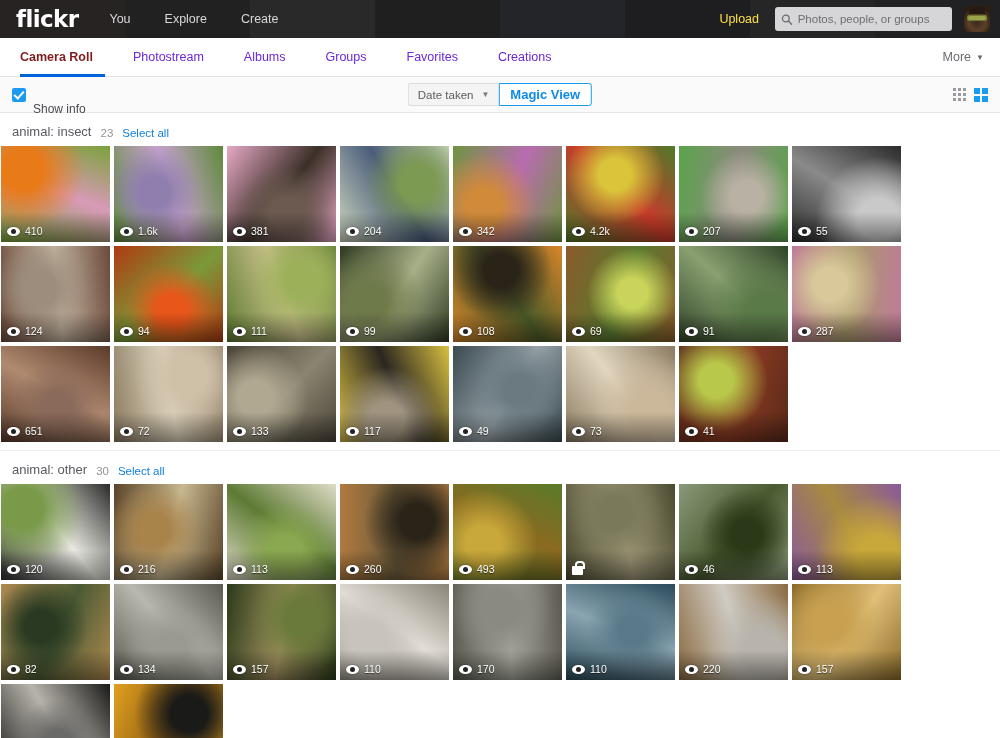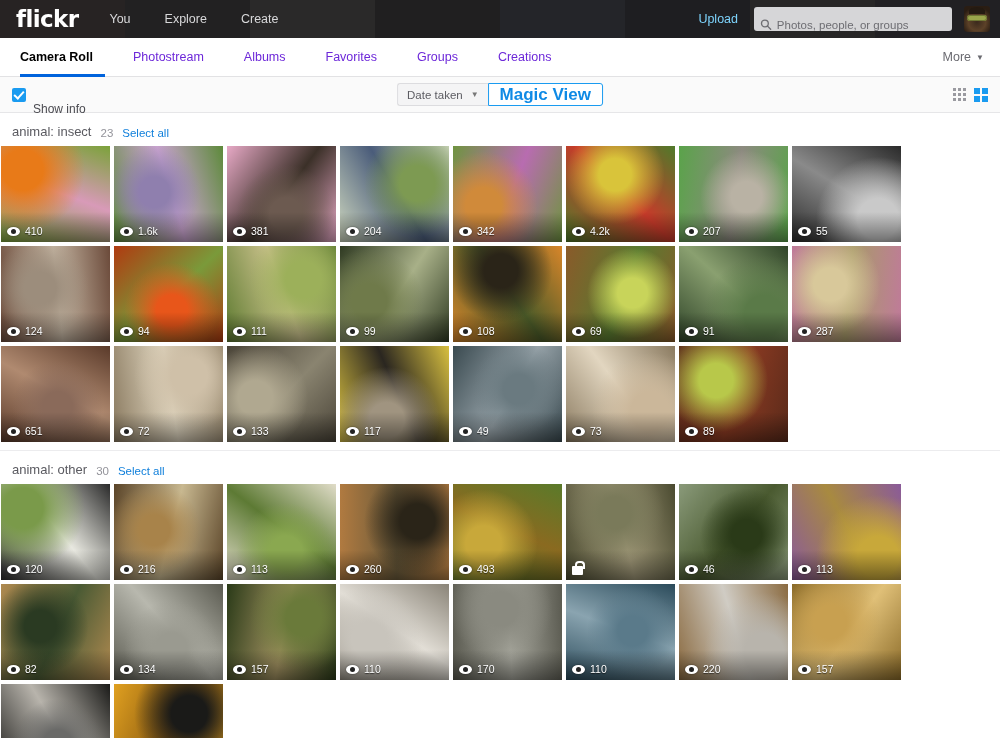--- a/index.html
+++ b/index.html
@@ -21,23 +21,23 @@
     font-family: "DejaVu Sans", sans-serif;
     font-weight: bold; font-size: 23px; color: #fff;
     letter-spacing: -.6px; padding: 0 14px 0 16px;
     line-height: 38px;
   }
   .nav-link {
     color: #d8d8da; font-size: 12.5px; padding: 0 17px;
     line-height: 38px; text-decoration: none; white-space: nowrap;
   }
   .topbar-right { margin-left: auto; display: flex; align-items: center; padding-right: 10px; }
-  .upload-link { color: #7dd3fc; font-size: 12.5px; padding: 0 16px; line-height: 38px; }
+  .upload-link { color: #fde047; font-size: 12.5px; padding: 0 16px; line-height: 38px; }
   .search-box {
-    display: flex; align-items: flex-end; width: 198px; height: 24px;
+    display: flex; align-items: center; width: 177px; height: 24px;
     background: #d6d6d8; border-radius: 3px; padding: 0 6px; gap: 5px;
   }
   .search-box input {
     border: 0; background: transparent; outline: none;
     font-family: "Liberation Sans", sans-serif; font-size: 11.5px;
     color: #55555a; width: 100%;
   }
   .search-box input::placeholder { color: #6d6d72; }
   .avatar {
     width: 26px; height: 26px; border-radius: 3px; margin-left: 12px;
@@ -57,21 +57,21 @@
   
   .tabbar {
     height: 39px; background: #fff; border-bottom: 1px solid #e2e2e4;
     display: flex; align-items: stretch; padding: 0 16px;
   }
   .tab {
     display: flex; align-items: center; padding: 0 20px;
     font-size: 12.5px; color: #6d28d9; position: relative; cursor: pointer;
   }
   .tab:first-child { padding-left: 4px; }
-  .tab.active { color: #000000; font-weight: bold; }
+  .tab.active { color: #7f1d1d; font-weight: bold; }
   .tab.active::after {
     content: ""; position: absolute; left: 4px; right: 8px; bottom: -1px;
     height: 3px; background: #0063dc;
   }
   .tab-more { margin-left: auto; display: flex; align-items: center; font-size: 12.5px; color: #6a6a70; cursor: pointer; }
   .tab-more .caret { margin-left: 5px; font-size: 8px; }
 
   
   .toolbar {
     height: 36px; background: #fafafa; border-bottom: 1px solid #e6e6e8;
@@ -95,21 +95,21 @@
   .sort-btn {
     display: flex; align-items: center; gap: 8px; height: 23px;
     padding: 0 9px; border: 1px solid #dcdcdf; border-right: none;
     border-radius: 3px 0 0 3px; background: #f4f4f5;
     font-size: 11.5px; color: #5c5c62; cursor: pointer;
   }
   .sort-btn .caret { font-size: 8px; color: #777; }
   .magic-btn {
     height: 23px; padding: 0 11px; border: 1px solid #1a9bf0;
     border-radius: 0 3px 3px 0; background: #fff;
-    font-size: 17px; font-weight: bold; color: #0f8ae5;
+    font-size: 13px; font-weight: bold; color: #0f8ae5;
     display: flex; align-items: center; cursor: pointer;
   }
   .view-toggles { margin-left: auto; display: flex; align-items: center; gap: 8px; }
   .grid-ico { display: grid; gap: 2px; cursor: pointer; }
   .grid-ico.small { grid-template-columns: repeat(3, 3px); }
   .grid-ico.small b { width: 3px; height: 3px; background: #9a9aa0; display: block; }
   .grid-ico.large { grid-template-columns: repeat(2, 6px); }
   .grid-ico.large b { width: 6px; height: 6px; background: #1a9bf0; display: block; }
 
   
@@ -190,22 +190,22 @@
       </div>
       <div class="avatar"></div>
     </div>
   </div>
 </div>
 
 <div class="tabbar">
   <div class="tab active">Camera Roll</div>
   <div class="tab">Photostream</div>
   <div class="tab">Albums</div>
+  <div class="tab">Groups</div>
   <div class="tab">Favorites</div>
-  <div class="tab">Groups</div>
   <div class="tab">Creations</div>
   <div class="tab-more">
     <span>More</span>
     <span class="caret">▼</span>
   </div>
 </div>
 
 <div class="toolbar">
   <div class="showinfo">
     <span class="cbox"></span>
@@ -424,21 +424,21 @@
             <div class="meta">
               <span class="eye"></span>
               <span>73</span>
             </div>
           </div>
           <div class="tile">
             <div class="img" style="background: radial-gradient(circle at 34% 36%, rgb(184, 200, 74) 0%, rgb(184, 200, 74) 18%, transparent 55%), linear-gradient(106deg, rgb(90, 42, 26) 0%, rgb(138, 58, 34) 52%, rgb(90, 42, 26) 100%);"></div>
             <div class="shade"></div>
             <div class="meta">
               <span class="eye"></span>
-              <span>89</span>
+              <span>41</span>
             </div>
           </div>
         </div>
         <div class="sec-divider"></div>
       </div>
       <div class="section">
         <div class="section-head">
           <span class="sec-title">animal: other</span>
           <span class="sec-count">30</span>
           <span class="sec-select">Select all</span>

